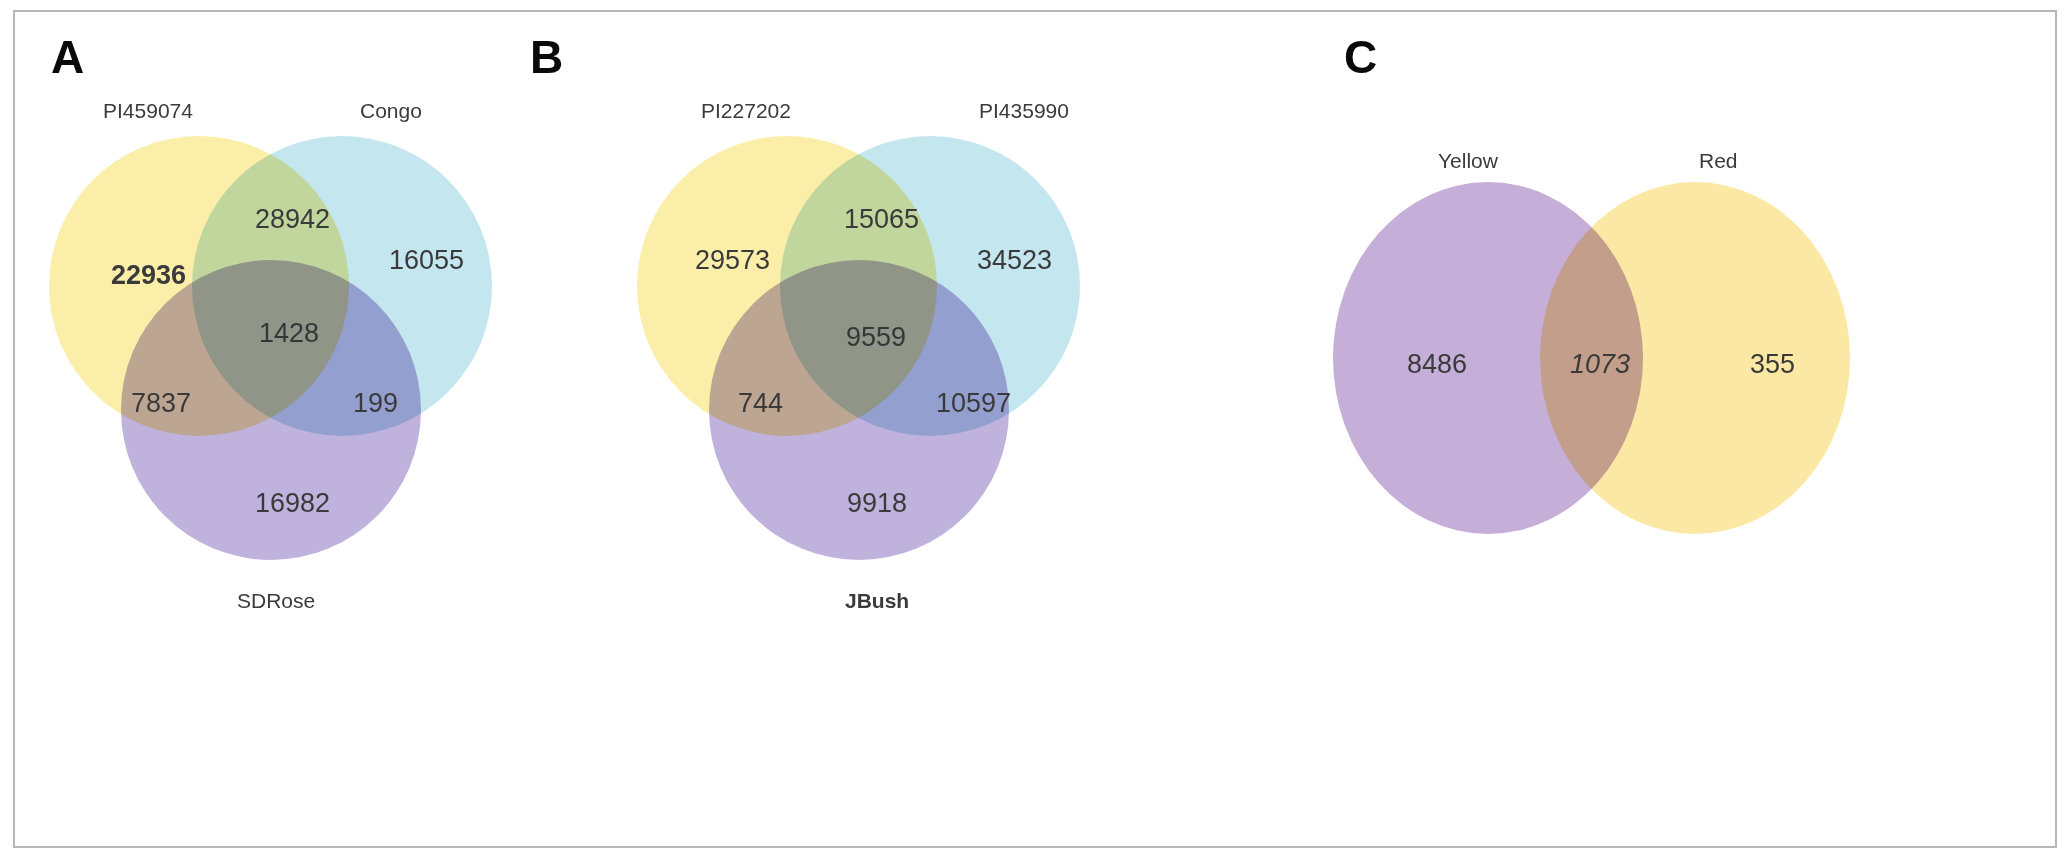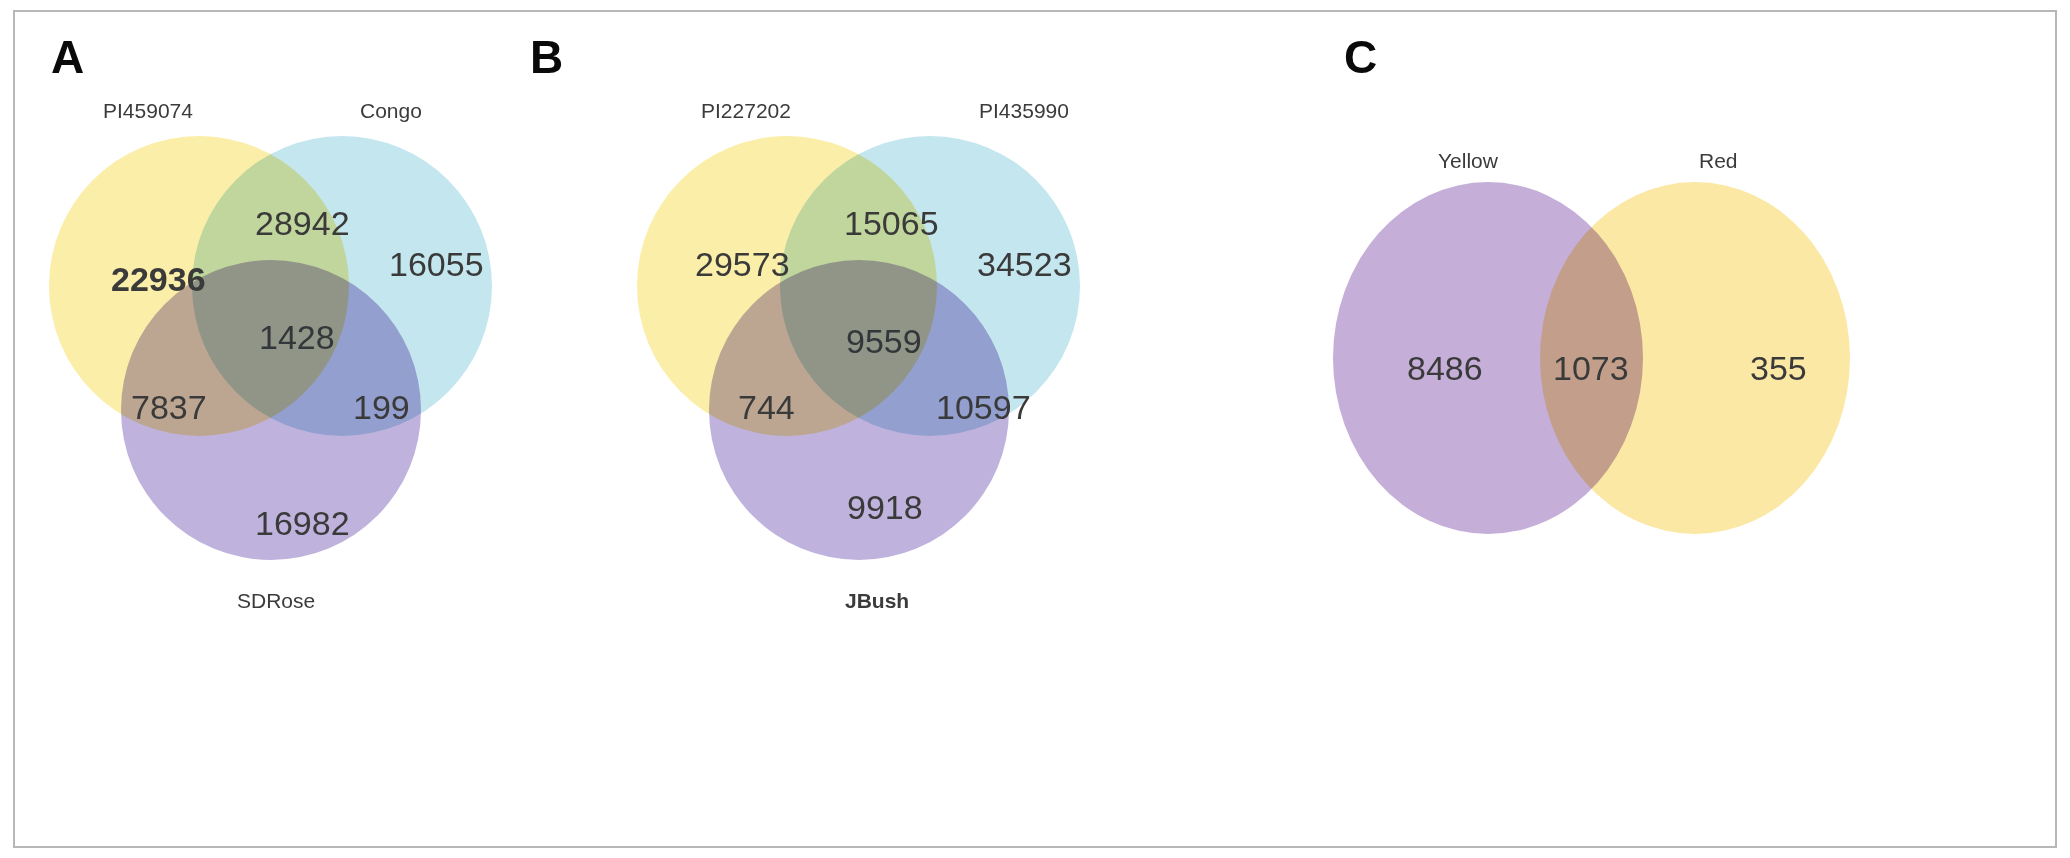--- a/index.html
+++ b/index.html
@@ -62,21 +62,21 @@
 
   .vlabel {
     position: absolute;
     font-size: 21px;
     color: #3b3b3b;
     white-space: nowrap;
     line-height: 1;
   }
   .vnum {
     position: absolute;
-    font-size: 34px;
+    font-size: 27px;
     color: #3a3a3a;
     white-space: nowrap;
     line-height: 1;
     z-index: 5;
   }
   .vnum.dark { color: #33373a; }
 </style>
 </head>
 <body>
 
@@ -95,21 +95,21 @@
         <div class="vlabel" style="left:88px; top:88px;">PI459074</div>
         <div class="vlabel" style="left:345px; top:88px;">Congo</div>
         <div class="vlabel" style="left:222px; top:578px;">SDRose</div>
 
         <div class="vnum" style="left:96px; top:250px;font-weight:bold;">22936</div>
         <div class="vnum" style="left:374px; top:235px;">16055</div>
         <div class="vnum" style="left:240px; top:194px;">28942</div>
         <div class="vnum dark" style="left:244px; top:308px;">1428</div>
         <div class="vnum" style="left:116px; top:378px;">7837</div>
         <div class="vnum" style="left:338px; top:378px;">199</div>
-        <div class="vnum" style="left:240px; top:478px;margin-top:16px;">16982</div>
+        <div class="vnum" style="left:240px; top:478px;">16982</div>
       </div>
     </div>
 
     <div class="panel panel-b">
       <div class="panel-letter" style="left:-125px; top:22px;">B</div>
 
       <div class="venn" style="left:0; top:0; width:700px; height:838px;">
 
         <div class="circ c-yellow" style="left:-18px; top:124px; width:300px; height:300px;"></div>
         <div class="circ c-blue" style="left:125px; top:124px; width:300px; height:300px;"></div>
@@ -134,19 +134,19 @@
 
       <div class="venn" style="left:0; top:0; width:704px; height:838px;">
 
         <div class="circ c-violet" style="left:-22px; top:170px; width:310px; height:352px;"></div>
         <div class="circ c-gold" style="left:185px; top:170px; width:310px; height:352px;"></div>
 
         <div class="vlabel" style="left:83px; top:138px;">Yellow</div>
         <div class="vlabel" style="left:344px; top:138px;">Red</div>
 
         <div class="vnum" style="left:52px; top:339px;">8486</div>
-        <div class="vnum" style="left:198px; top:339px;">1073</div>
+        <div class="vnum" style="left:215px; top:339px;font-style:italic;">1073</div>
         <div class="vnum" style="left:395px; top:339px;">355</div>
       </div>
     </div>
 
   </div>
 </div>
 
 </body></html>

